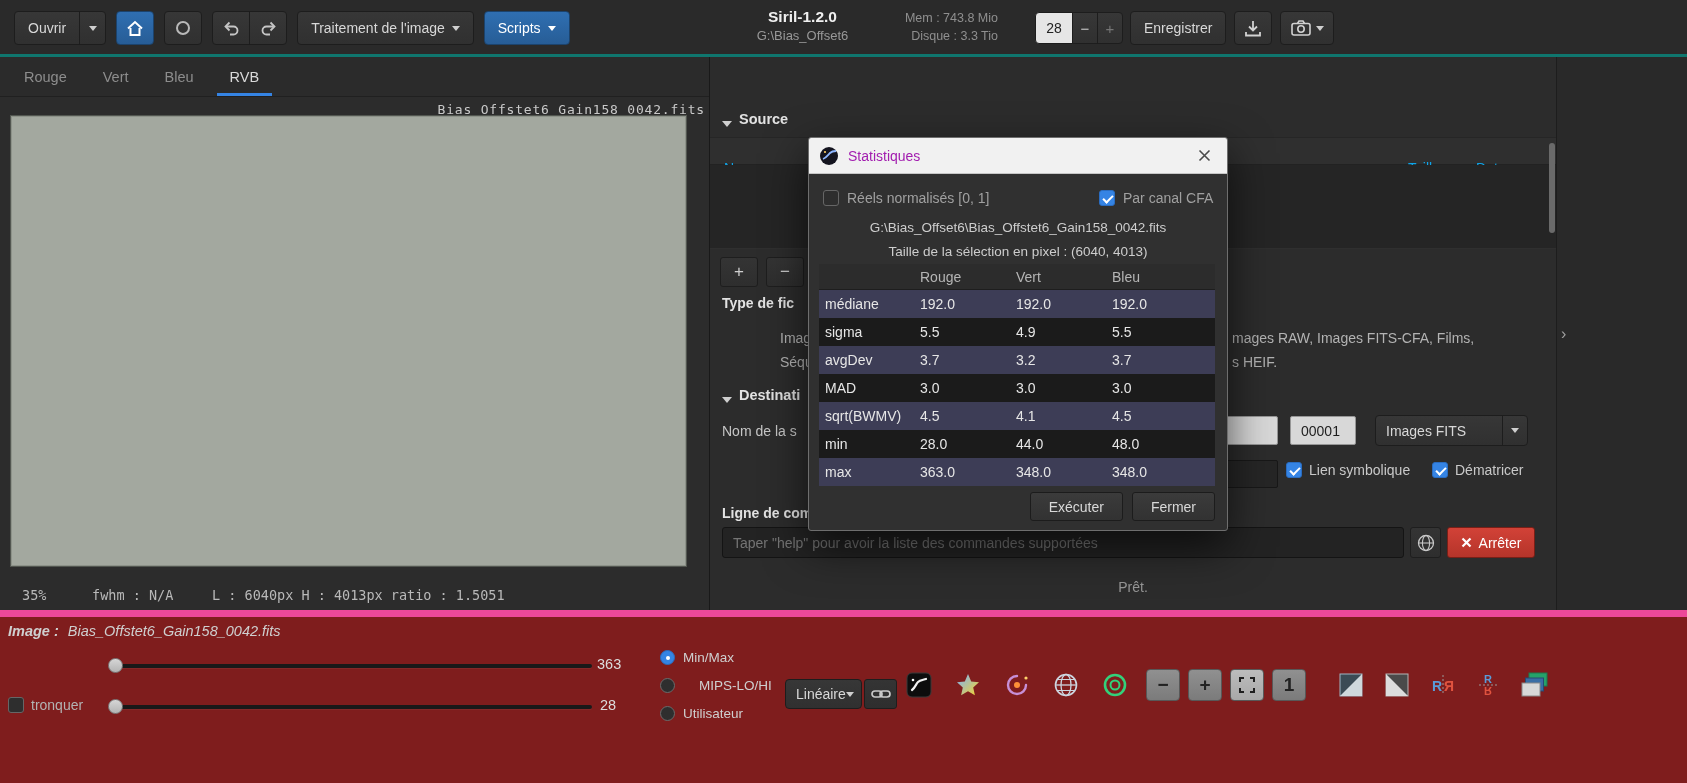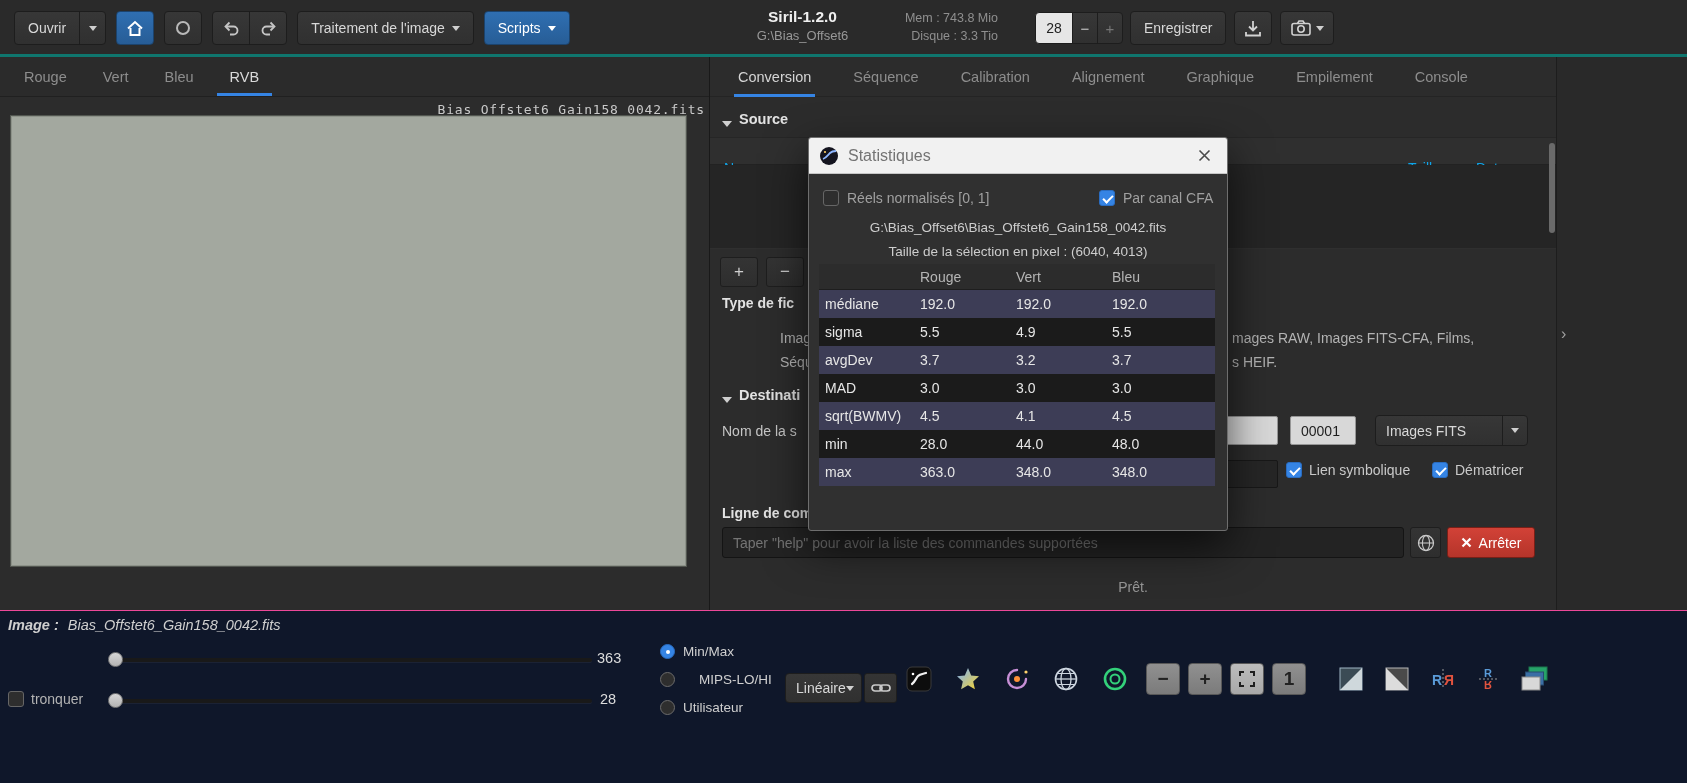--- a/index.html
+++ b/index.html
@@ -71,35 +71,35 @@
 .chk-label{color:#c9c9c9;font-size:14px;white-space:nowrap}
 .cmd-input{background:#232323;border:1px solid #141414;border-radius:3px;color:#d0d0d0;padding:0 10px;font-size:14px}
 .cmd-input::placeholder{color:#757575}
 .stop-btn{display:flex;align-items:center;justify-content:center;gap:7px;background:linear-gradient(#d24237,#b5342a);border:1px solid #791f17;border-radius:3px;color:#fff;font-size:14px}
 .right-strip{position:absolute;left:1556px;top:57px;width:131px;height:553px;background:#292929;border-left:1px solid #1d1d1d}
 .strip-chevron{position:absolute;left:4px;top:268px;color:#9f9f9f;font-size:16px}
 
 
 .dialog{position:absolute;left:808px;top:137px;width:420px;height:394px;background:#303030;border:1px solid #6e6e6e;border-radius:3px;box-shadow:0 16px 44px rgba(0,0,0,.65);z-index:50}
 .dialog-titlebar{position:absolute;left:0;top:0;width:100%;height:36px;background:#f1f1f1;display:flex;align-items:center;padding:0 10px;gap:9px;border-bottom:1px solid #c6c6c6;border-radius:2px 2px 0 0}
-.dialog-title{color:#737373;font-size:16px}
+.dialog-title{color:#a21caf;font-size:14px}
 .dialog-close{margin-left:auto;width:26px;display:flex;justify-content:center}
 .dlg-center{position:absolute;left:0;width:100%;text-align:center;color:#cdcdcd;font-size:13.5px;white-space:nowrap}
 .dlg-label{color:#a0a0a0;font-size:14px;white-space:nowrap}
 .stat-table{position:absolute;left:10px;top:126px;width:396px}
 .strow{display:grid;grid-template-columns:95px 96px 96px 109px;align-items:center;height:28px;font-size:14px;color:#e6e6e6}
 .strow span{padding-left:6px;overflow:hidden;white-space:nowrap}
 .strow.sthead{height:26px;color:#b5b5b5;background:#2c2c2c;border-bottom:1px solid #1e1e1e}
 .strow.alt{background:#3d3d56}
 .strow.dark{background:#1b1b1b}
 .dialog-actions{position:absolute;right:12px;bottom:9px;display:flex;gap:9px}
 .dlg-btn{height:29px;padding:0 18px;background:linear-gradient(#3b3b3b,#323232);border:1px solid #1c1c1c;border-radius:3px;color:#d8d8d8;font-size:14px;display:flex;align-items:center}
 
 
-.bottom-panel{position:absolute;left:0;top:610px;width:1687px;height:173px;background:#0f172a;border-top:1px solid #ec4899}
+.bottom-panel{position:absolute;left:0;top:610px;width:1687px;height:173px;background:#7f1d1d;border-top:7px solid #ec4899}
 .slider-track{position:absolute;height:4px;background:#191919;border-radius:2px;box-shadow:0 1px 0 rgba(255,255,255,.05)}
 .slider-handle{position:absolute;width:15px;height:15px;border-radius:50%;background:linear-gradient(#d6d6d6,#b3b3b3);border:1px solid #7d7d7d;top:-6px;left:-2px}
 .val{font-size:14.5px;color:#dcdcdc}
 .radio{width:15px;height:15px;border-radius:50%;background:#2e2e2e;border:1px solid #6b6b6b;flex:none;display:inline-block;position:relative}
 .radio.selected{background:#3584e4;border-color:#2a6cc0}
 .radio.selected::after{content:"";position:absolute;left:4.5px;top:4.5px;width:4px;height:4px;border-radius:50%;background:#fff}
 .radio-label{color:#cfcfcf;font-size:13.5px;white-space:nowrap}
 .tool{width:34px;height:32px;display:flex;align-items:center;justify-content:center}
 .zbtn{width:34px;height:32px;border-radius:4px;background:linear-gradient(#909090,#7b7b7b);border:1px solid #585858;color:#222;display:flex;align-items:center;justify-content:center;font-size:19px;font-weight:bold}
 .zbtn.active{background:linear-gradient(#bcbcbc,#a8a8a8)}
@@ -190,32 +190,28 @@
 
   <section class="left-panel">
     <div class="lp-tabs">
       <div class="tab">Rouge</div>
       <div class="tab">Vert</div>
       <div class="tab">Bleu</div>
       <div class="tab active">RVB</div>
     </div>
     <div class="lp-filename mono">Bias_Offstet6_Gain158_0042.fits</div>
     <div class="lp-canvas"></div>
+    <div class="lp-status mono">
+      <span style="left:22px">35%</span>
+      <span style="left:92px">fwhm : N/A</span>
+      <span style="left:212px">L : 6040px H : 4013px ratio : 1.5051</span>
+    </div>
   </section>
 
   <section class="right-panel">
-    <nav class="rp-tabs">
-      <div class="rp-tab active">Conversion</div>
-      <div class="rp-tab">Séquence</div>
-      <div class="rp-tab">Calibration</div>
-      <div class="rp-tab">Alignement</div>
-      <div class="rp-tab">Graphique</div>
-      <div class="rp-tab">Empilement</div>
-      <div class="rp-tab">Console</div>
-    </nav>
 
     <div class="expander" style="left:12px;top:54px">
       <i class="exp-arrow"></i>
       <span>Source</span>
     </div>
 
     <div class="src-header">
       <span style="left:14px">Nom</span>
       <span style="left:698px">Taille</span>
       <span style="left:766px">Date</span>
@@ -354,20 +350,24 @@
           <span>48.0</span>
       </div>
       <div class="strow alt">
         <span>max</span>
           <span>363.0</span>
           <span>348.0</span>
           <span>348.0</span>
       </div>
     </div>
 
+    <div class="dialog-actions">
+      <button class="dlg-btn">Exécuter</button>
+      <button class="dlg-btn">Fermer</button>
+    </div>
   </div>
 
   <section class="bottom-panel">
     <div class="abs" style="left:8px;top:6px;font-style:italic;font-size:14.5px;color:#cfcfcf;white-space:nowrap">
       <b>Image :</b>
       <span style="margin-left:5px">Bias_Offstet6_Gain158_0042.fits</span>
     </div>
 
     <div class="abs hrow" style="left:8px;top:80px;gap:7px">
       <span class="cb"></span>

